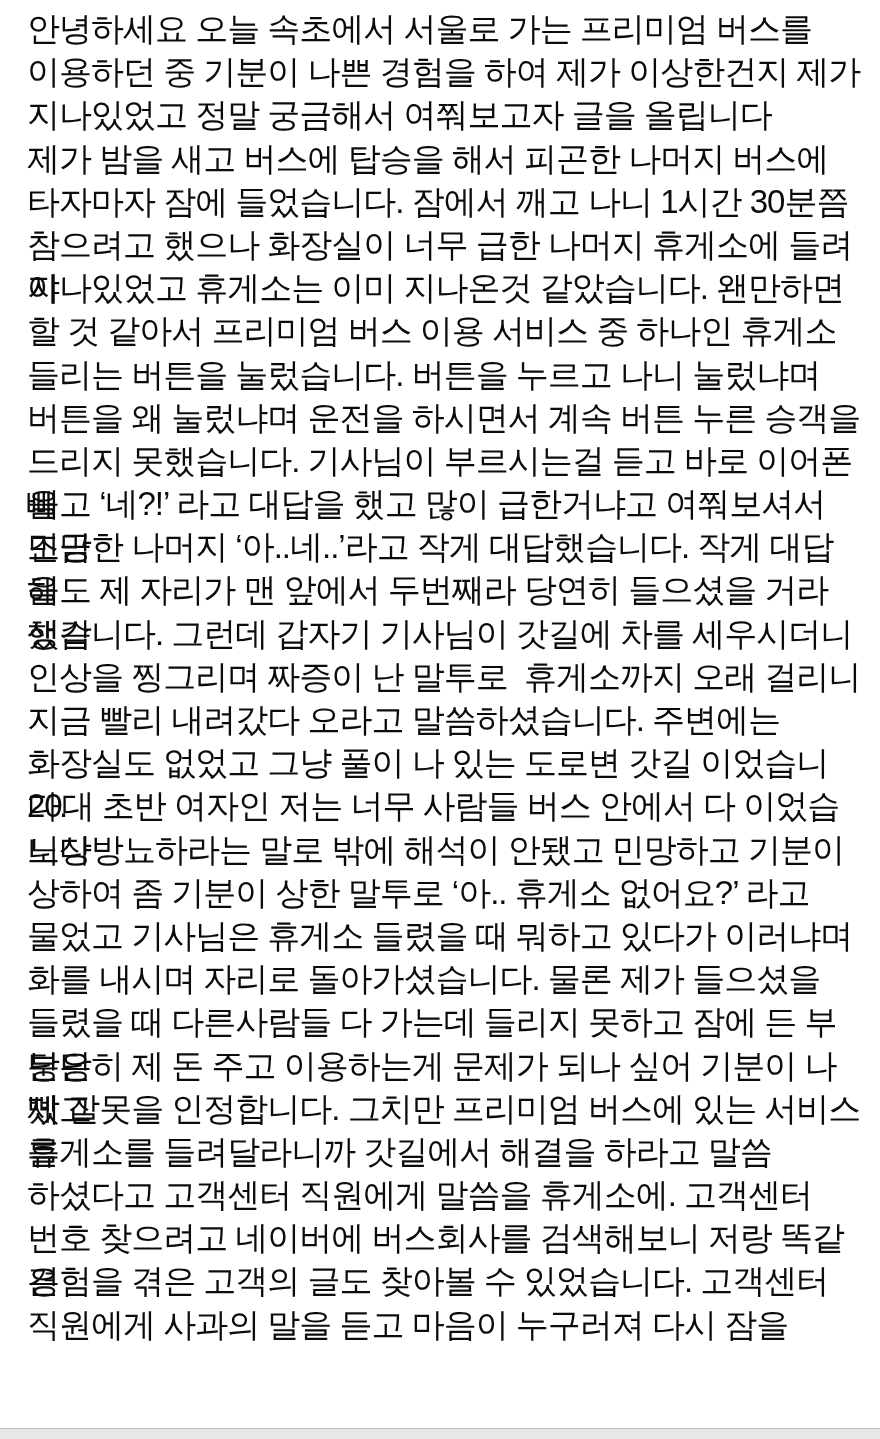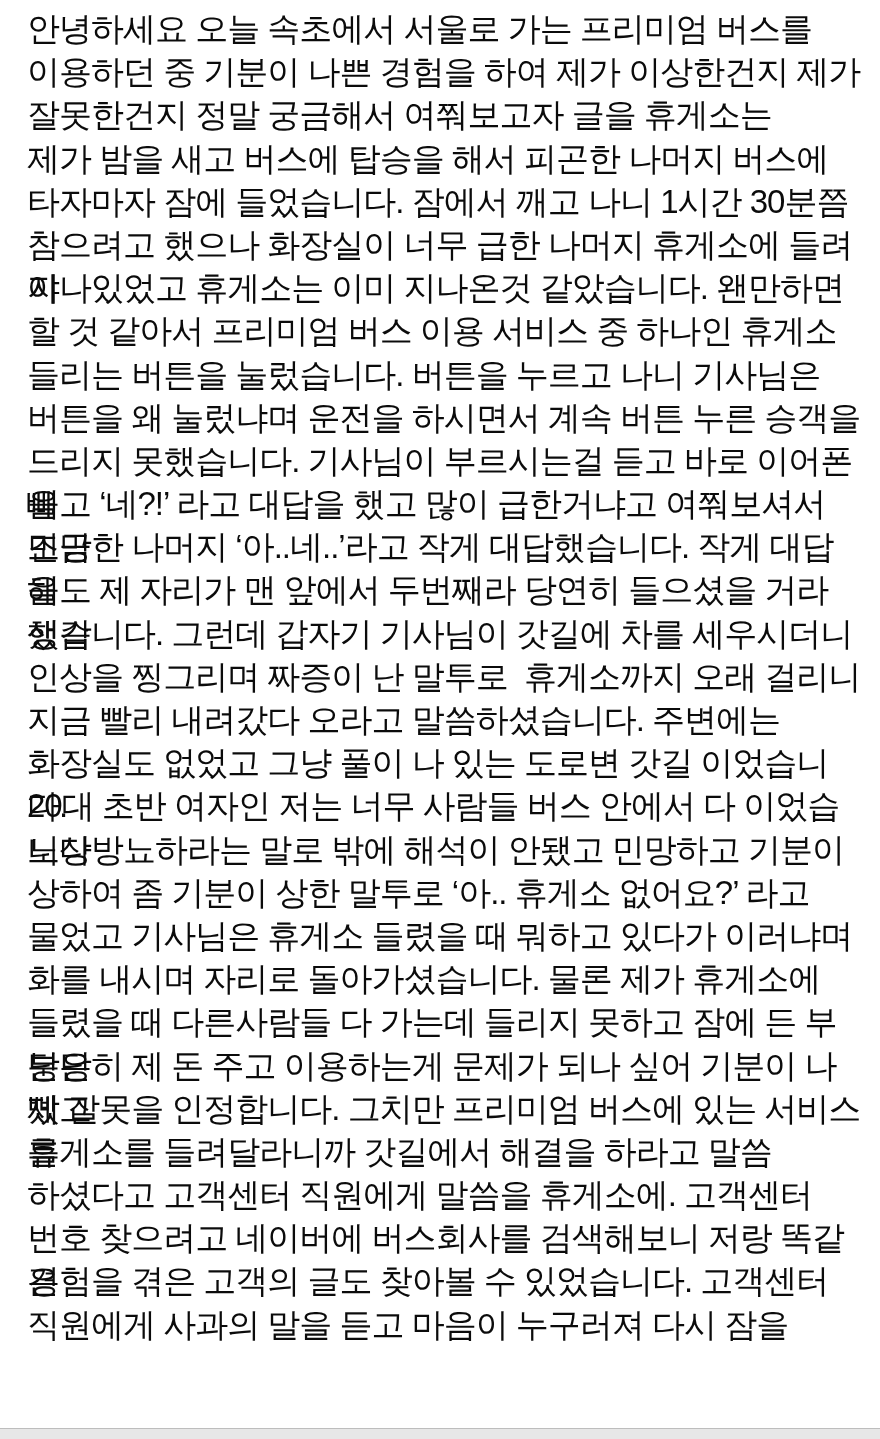--- a/index.html
+++ b/index.html
@@ -39,41 +39,41 @@
     background: #e7e7e7;
     border-top: 1px solid #bdbdbd;
   }
 </style>
 </head>
 <body>
 
 <div class="post-body">
   <div class="line">안녕하세요 오늘 속초에서 서울로 가는 프리미엄 버스를</div>
   <div class="line">이용하던 중 기분이 나쁜 경험을 하여 제가 이상한건지 제가</div>
-  <div class="line">잘못한건지 정말 궁금해서 여쭤보고자 글을 휴게소는</div>
+  <div class="line">지나있었고 정말 궁금해서 여쭤보고자 글을 올립니다</div>
   <div class="line">제가 밤을 새고 버스에 탑승을 해서 피곤한 나머지 버스에</div>
   <div class="line">타자마자 잠에 들었습니다. 잠에서 깨고 나니 1시간 30분쯤</div>
   <div class="line">참으려고 했으나 화장실이 너무 급한 나머지 휴게소에 들려야</div>
   <div class="line">지나있었고 휴게소는 이미 지나온것 같았습니다. 왠만하면</div>
   <div class="line">할 것 같아서 프리미엄 버스 이용 서비스 중 하나인 휴게소</div>
-  <div class="line">들리는 버튼을 눌렀습니다. 버튼을 누르고 나니 기사님은</div>
+  <div class="line">들리는 버튼을 눌렀습니다. 버튼을 누르고 나니 눌렀냐며</div>
   <div class="line">버튼을 왜 눌렀냐며 운전을 하시면서 계속 버튼 누른 승객을</div>
   <div class="line">드리지 못했습니다. 기사님이 부르시는걸 듣고 바로 이어폰을</div>
   <div class="line">빼고 ‘네?!’ 라고 대답을 했고 많이 급한거냐고 여쭤보셔서 조금</div>
   <div class="line">민망한 나머지 ‘아..네..’라고 작게 대답했습니다. 작게 대답을</div>
   <div class="line">해도 제 자리가 맨 앞에서 두번째라 당연히 들으셨을 거라 생각</div>
   <div class="line">했습니다. 그런데 갑자기 기사님이 갓길에 차를 세우시더니</div>
   <div class="line">인상을 찡그리며 짜증이 난 말투로  휴게소까지 오래 걸리니</div>
   <div class="line">지금 빨리 내려갔다 오라고 말씀하셨습니다. 주변에는</div>
   <div class="line">화장실도 없었고 그냥 풀이 나 있는 도로변 갓길 이었습니다.</div>
   <div class="line">20대 초반 여자인 저는 너무 사람들 버스 안에서 다 이었습니다</div>
   <div class="line">노상방뇨하라는 말로 밖에 해석이 안됐고 민망하고 기분이</div>
   <div class="line">상하여 좀 기분이 상한 말투로 ‘아.. 휴게소 없어요?’ 라고</div>
   <div class="line">물었고 기사님은 휴게소 들렸을 때 뭐하고 있다가 이러냐며</div>
-  <div class="line">화를 내시며 자리로 돌아가셨습니다. 물론 제가 휴게소에</div>
+  <div class="line">화를 내시며 자리로 돌아가셨습니다. 물론 제가 들으셨을</div>
   <div class="line">들렸을 때 다른사람들 다 가는데 들리지 못하고 잠에 든 부분은</div>
   <div class="line">당당히 제 돈 주고 이용하는게 문제가 되나 싶어 기분이 나빴고</div>
   <div class="line">제 잘못을 인정합니다. 그치만 프리미엄 버스에 있는 서비스를</div>
   <div class="line">휴게소를 들려달라니까 갓길에서 해결을 하라고 말씀</div>
   <div class="line">하셨다고 고객센터 직원에게 말씀을 휴게소에. 고객센터</div>
   <div class="line">번호 찾으려고 네이버에 버스회사를 검색해보니 저랑 똑같은</div>
   <div class="line">경험을 겪은 고객의 글도 찾아볼 수 있었습니다. 고객센터</div>
   <div class="line">직원에게 사과의 말을 듣고 마음이 누구러져 다시 잠을</div>
 </div>
 

